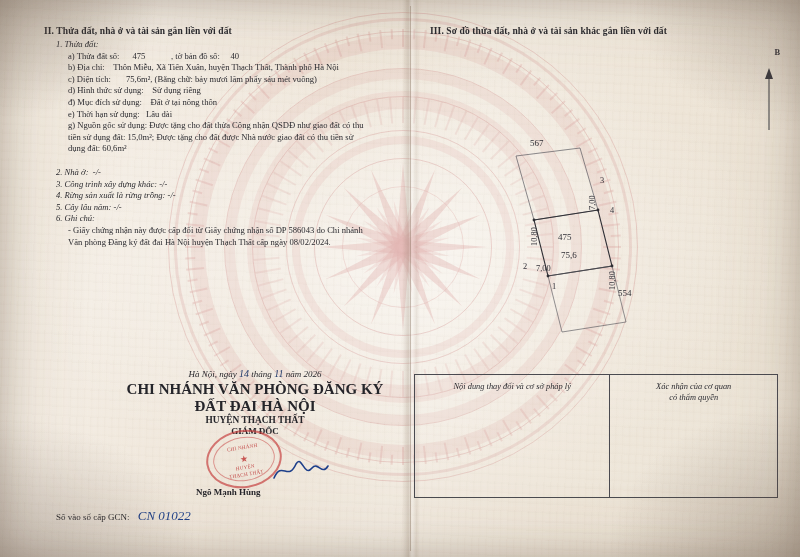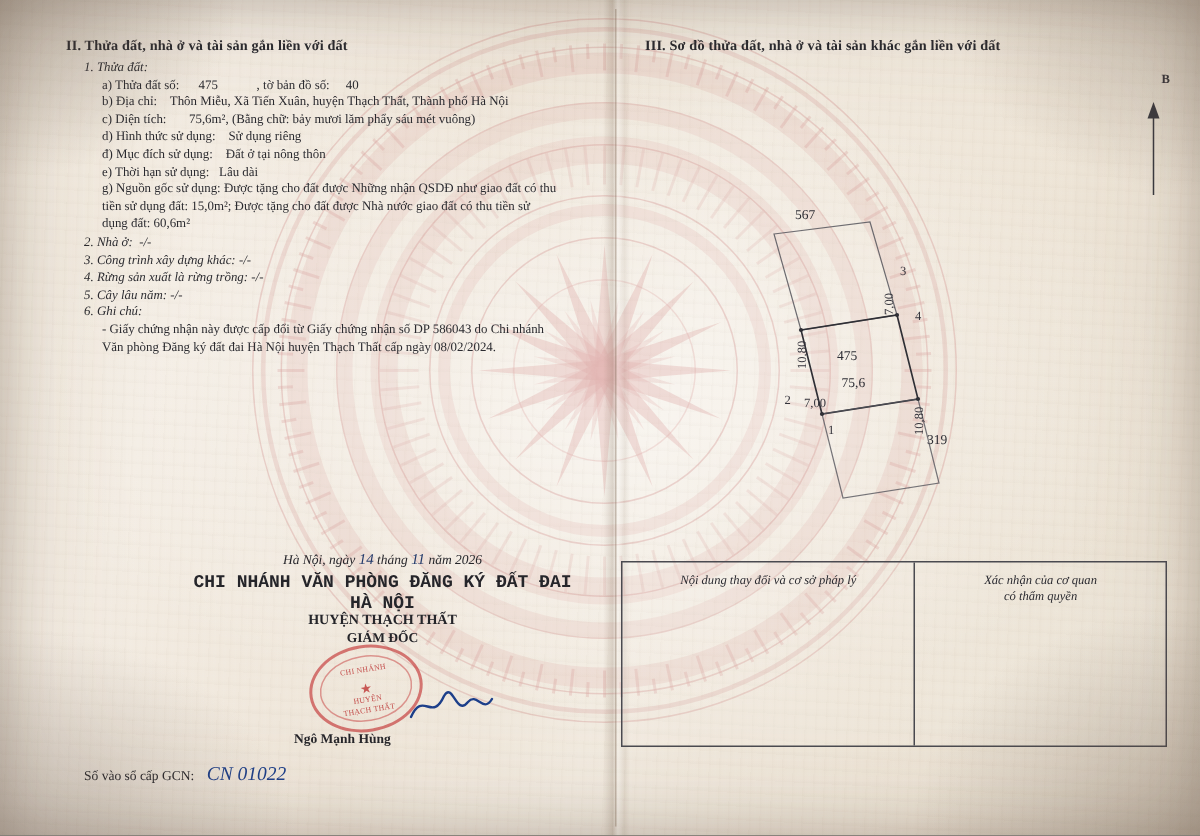--- a/index.html
+++ b/index.html
@@ -211,21 +211,21 @@
   
   #sign-block {
     position: absolute;
     left: 120px;
     top: 368px;
     width: 270px;
     text-align: center;
     color: #25252a;
   }
   #sign-block .ln1 { font-size: 9px; font-style: italic; }
-  #sign-block .ln2 { font-size: 12px; font-weight: bold; margin-top: 2px; font-family: Liberation Mono, monospace; }
+  #sign-block .ln2 { font-size: 15px; font-weight: bold; margin-top: 2px; }
   #sign-block .ln3 { font-size: 9.4px; font-weight: bold; }
   #sign-block .ln4 { font-size: 9px; font-weight: bold; margin-top: 1px; }
   #sign-name {
     position: absolute;
     left: 196px;
     top: 487px;
     font-size: 9px;
     font-weight: bold;
     color: #26262b;
   }
@@ -556,24 +556,24 @@
   <div id="left-col">
     <div class="section-title">II. Thửa đất, nhà ở và tài sản gắn liền với đất</div>
     <div class="lines">
       <div class="body-line italic indent1">1. Thửa đất:</div>
       <div class="body-line indent2">a) Thửa đất số:      475            , tờ bản đồ số:     40</div>
       <div class="body-line indent2">b) Địa chỉ:    Thôn Miễu, Xã Tiến Xuân, huyện Thạch Thất, Thành phố Hà Nội</div>
       <div class="body-line indent2">c) Diện tích:       75,6m², (Bằng chữ: bảy mươi lăm phẩy sáu mét vuông)</div>
       <div class="body-line indent2">d) Hình thức sử dụng:    Sử dụng riêng</div>
       <div class="body-line indent2">đ) Mục đích sử dụng:    Đất ở tại nông thôn</div>
       <div class="body-line indent2">e) Thời hạn sử dụng:   Lâu dài</div>
-      <div class="body-line indent2">g) Nguồn gốc sử dụng: Được tặng cho đất được Những nhận QSDĐ như giao đất có thu</div>
+      <div class="body-line indent2">g) Nguồn gốc sử dụng: Được tặng cho đất thửa Công nhận QSDĐ như giao đất có thu</div>
       <div class="body-line indent2">tiền sử dụng đất: 15,0m²; Được tặng cho đất được Nhà nước giao đất có thu tiền sử</div>
       <div class="body-line indent2">dụng đất: 60,6m²</div>
-      <div class="body-line italic indent1" style="margin-top:1px">2. Nhà ở:  -/-</div>
+      <div class="body-line italic indent1" style="margin-top:12px">2. Nhà ở:  -/-</div>
       <div class="body-line italic indent1">3. Công trình xây dựng khác: -/-</div>
       <div class="body-line italic indent1">4. Rừng sản xuất là rừng trồng: -/-</div>
       <div class="body-line italic indent1">5. Cây lâu năm: -/-</div>
       <div class="body-line italic indent1">6. Ghi chú:</div>
       <div class="body-line indent2">- Giấy chứng nhận này được cấp đổi từ Giấy chứng nhận số DP 586043 do Chi nhánh</div>
       <div class="body-line indent2">Văn phòng Đăng ký đất đai Hà Nội huyện Thạch Thất cấp ngày 08/02/2024.</div>
     </div>
   </div>
 
   <div id="right-col">
@@ -597,21 +597,21 @@
 
     <svg class="north-arrow" viewBox="0 0 14 64">
       <line x1="7" y1="10" x2="7" y2="62" stroke="#3a3a40" stroke-width="1"></line>
       <polygon points="7,0 11,11 3,11" fill="#3a3a40"></polygon>
     </svg>
     <div class="sk-label" style="right:2px; top:-12px; font-weight:bold;">B</div>
 
     <div class="sk-num" style="left:100px; top:78px;">567</div>
     <div class="sk-num" style="left:128px; top:172px;">475</div>
     <div class="sk-num" style="left:131px; top:190px;">75,6</div>
-    <div class="sk-num" style="left:188px; top:228px;">319</div>
+    <div class="sk-num" style="left:188px; top:228px;">554</div>
 
     <div class="sk-label" style="left:180px; top:146px;">4</div>
     <div class="sk-label" style="left:170px; top:116px;">3</div>
     <div class="sk-label" style="left:93px; top:202px;">2</div>
     <div class="sk-label" style="left:122px; top:222px;">1</div>
 
     <div class="sk-label rot" style="left:100px; top:186px;">10,80</div>
     <div class="sk-label rot" style="left:158px; top:150px;">7,00</div>
     <div class="sk-label rot" style="left:178px; top:230px;">10,80</div>
     <div class="sk-label" style="left:106px; top:204px;">7,00</div>

